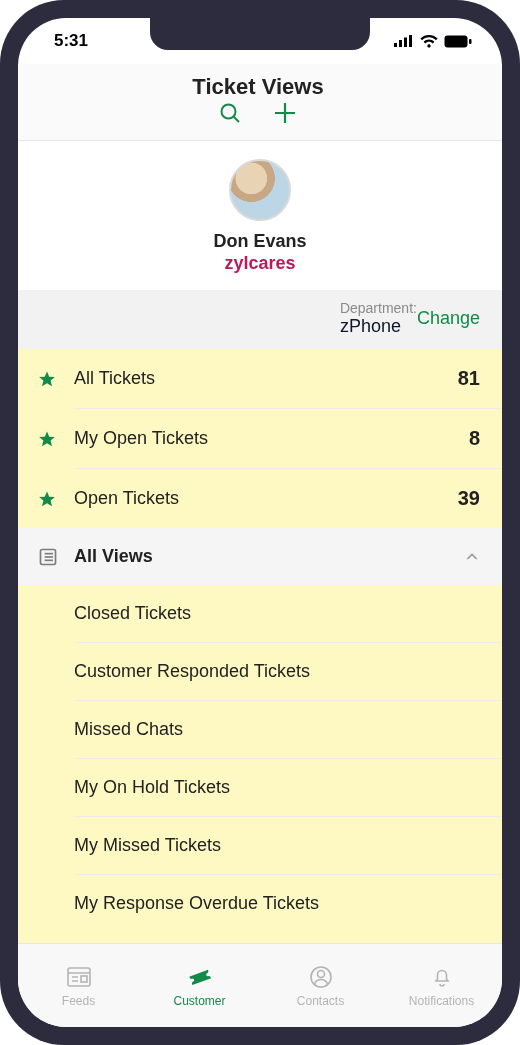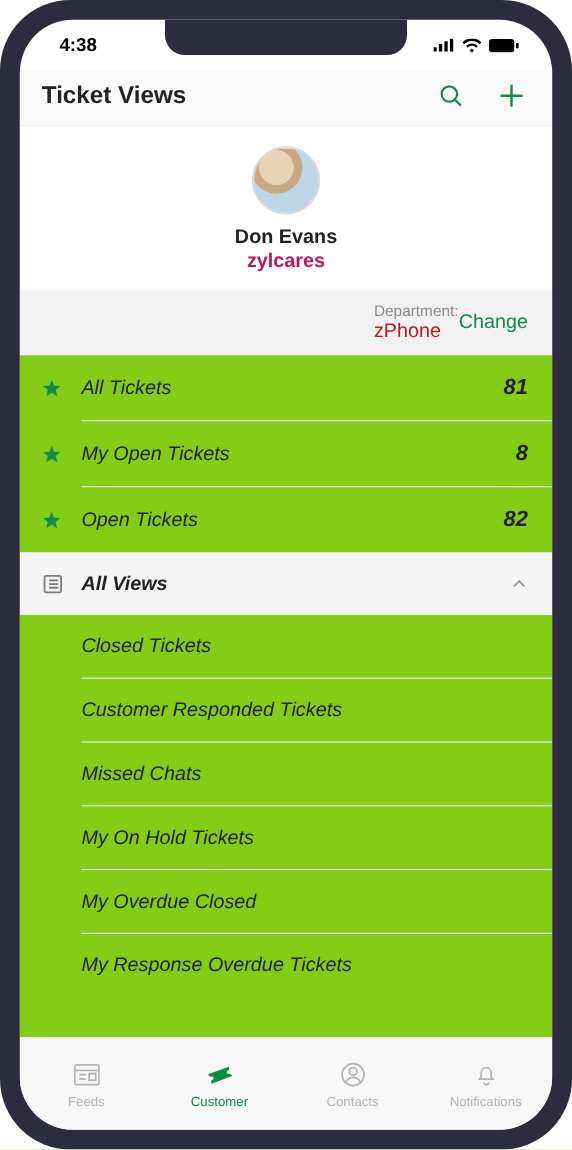--- a/index.html
+++ b/index.html
@@ -52,20 +52,21 @@
     color: #000;
   }
   .status-icons { display: flex; align-items: center; gap: 6px; }
   .app-header {
     display: flex;
     align-items: center;
     justify-content: space-between;
     padding: 10px 24px 14px 20px;
     border-bottom: 1px solid #e7e7e7;
     background: #fafafa;
+    flex-direction: column;
   }
   .app-header .title { font-size: 22px; font-weight: 600; color: #222; flex: 1; }
   .app-header .header-actions { display: flex; align-items: center; gap: 30px; }
   .icon-btn { color: #128a4a; display: flex; align-items: center; justify-content: center; }
   .profile-block {
     text-align: center;
     padding: 18px 0 16px;
     background: #fff;
   }
   .avatar {
@@ -78,23 +79,23 @@
   .profile-name { font-size: 18px; font-weight: 600; color: #222; line-height: 1.35; }
   .profile-org  { font-size: 18px; font-weight: 600; color: #be185d; }
   .dept-row {
     display: flex;
     align-items: center;
     justify-content: flex-end;
     padding: 10px 22px 12px 20px;
     background: #f2f2f2;
   }
   .dept-left .dept-label { font-size: 14px; color: #8a8a8a; }
-  .dept-left .dept-value { font-size: 18px; color: #b91c1c; font-weight: 500; }
+  .dept-left .dept-value { font-size: 18px; color: #0f172a; font-weight: 500; }
   .change-btn { font-size: 18px; color: #128a4a; font-weight: 500; }
-  .list { flex: 1; overflow: hidden; background: #84cc16; font-style: italic; }
+  .list { flex: 1; overflow: hidden; background: #fef9c3; }
   .row {
     display: flex;
     align-items: center;
     padding: 18px 22px 18px 20px;
     font-size: 18px;
     color: #222;
   }
   .row .leading { width: 36px; display: flex; justify-content: flex-start; color: #128a4a; }
   .row .label { flex: 1; font-weight: 500; }
   .row .count { font-size: 20px; font-weight: 700; color: #222; }
@@ -129,21 +130,21 @@
 <div class="phone-frame">
   <div class="side-btn l1"></div>
   <div class="side-btn l2"></div>
   <div class="side-btn l3"></div>
   <div class="side-btn r1"></div>
 
   <div class="screen">
     <div class="notch"></div>
 
     <div class="status-bar">
-      <span>4:38</span>
+      <span>5:31</span>
       <div class="status-icons">
         <span>
           <svg width="20" height="12" viewBox="0 0 20 12">
               <rect x="0" y="8" width="3" height="4" fill="#000"></rect>
               <rect x="5" y="5" width="3" height="7" fill="#000"></rect>
               <rect x="10" y="2.5" width="3" height="9.5" fill="#000"></rect>
               <rect x="15" y="0" width="3" height="12" fill="#000"></rect>
             </svg>
         </span>
         <span>
@@ -220,21 +221,21 @@
       </div>
       <div class="divider"></div>
 
       <div class="row">
         <span class="leading">
           <svg width="18" height="18" viewBox="0 0 24 24" fill="#128a4a">
               <polygon points="12 2 15 9 22.5 9.3 16.8 14 18.6 21.5 12 17.5 5.4 21.5 7.2 14 1.5 9.3 9 9"></polygon>
             </svg>
         </span>
         <span class="label">Open Tickets</span>
-        <span class="count">82</span>
+        <span class="count">39</span>
       </div>
 
       <div class="row section">
         <span class="leading">
           <svg width="20" height="20" viewBox="0 0 24 24" fill="none" stroke="#7d7d7d" stroke-width="2">
               <rect x="3" y="3" width="18" height="18" rx="2"></rect>
               <line x1="8" y1="8" x2="18" y2="8"></line>
               <line x1="8" y1="12" x2="18" y2="12"></line>
               <line x1="8" y1="16" x2="18" y2="16"></line>
               <line x1="6" y1="8" x2="6" y2="8"></line>
@@ -269,21 +270,21 @@
       <div class="divider"></div>
 
       <div class="row">
         <span class="leading"></span>
         <span class="label">My On Hold Tickets</span>
       </div>
       <div class="divider"></div>
 
       <div class="row">
         <span class="leading"></span>
-        <span class="label">My Overdue Closed</span>
+        <span class="label">My Missed Tickets</span>
       </div>
       <div class="divider"></div>
 
       <div class="row">
         <span class="leading"></span>
         <span class="label">My Response Overdue Tickets</span>
       </div>
 
     </div>
 

